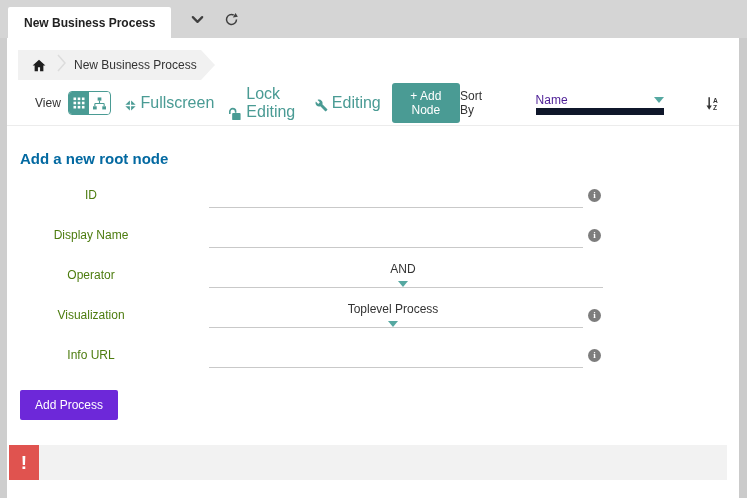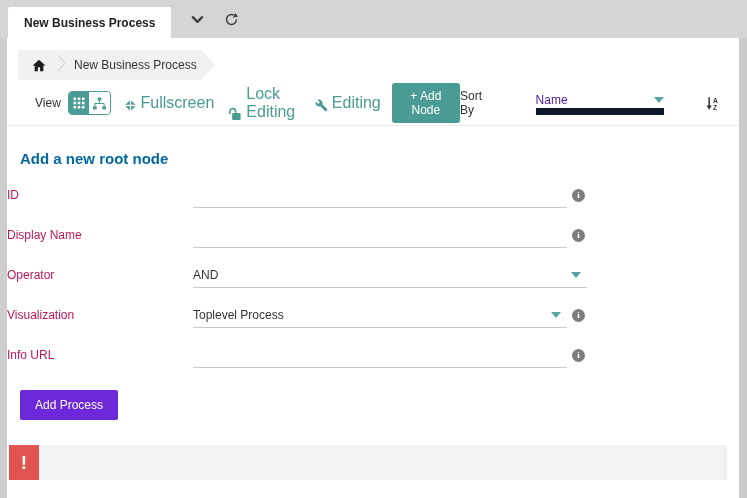--- a/index.html
+++ b/index.html
@@ -36,22 +36,22 @@
   .sort-label { font-size:12px; color:#333; margin-right:12px; }
   .sort-select { position:relative; width:142px; height:24px; border-bottom:7px solid #0f172a; display:flex; align-items:center; font-size:12px; color:#4c1d95; cursor:pointer; }
   .sort-icon { margin-left:13px; cursor:pointer; display:flex; align-items:center; }
 
   .divider { margin-top:9px; height:1px; background:#ececec; }
 
   
   .heading { margin:24px 0 0 13px; font-size:15px; font-weight:bold; color:#0369a1; }
   .form { margin-top:8px; }
   .frow { display:flex; align-items:center; height:40px; }
-  .flabel { width:168px; text-align:left; font-size:12px; color:#be185d; flex:none; }
-  .finput, .fselect { margin-left:18px; height:26px; border-bottom:1px solid #c9c9c9; position:relative; }
+  .flabel { width:168px; text-align:center; font-size:12px; color:#4d7c0f; flex:none; }
+  .finput, .fselect { margin-left:34px; height:26px; border-bottom:1px solid #c9c9c9; position:relative;flex-direction:column; }
   .finput { width:374px; }
   .finput input { width:100%; height:100%; border:none; outline:none; font-size:12px; color:#333; background:transparent; font-family:"Liberation Sans", sans-serif; }
   .fselect { width:374px; display:flex; align-items:center; justify-content:space-between; font-size:12px; color:#333; cursor:pointer; padding-right:6px; }
   .fselect.wide { width:394px; }
   .caret { width:0; height:0; border-left:5px solid transparent; border-right:5px solid transparent; border-top:6px solid #55a8a1; }
   .info-badge { margin-left:5px; width:13px; height:13px; border-radius:50%; background:#7d7d7d; color:#fff; font-size:9px; font-weight:bold; font-family:"Liberation Serif", serif; display:flex; align-items:center; justify-content:center; flex:none; cursor:pointer; }
 
   .submit-btn { margin:15px 0 0 13px; background:#6d28d9; color:#fff; font-size:12px; border:none; padding:8px 15px; border-radius:2px; cursor:pointer; }
 
   

